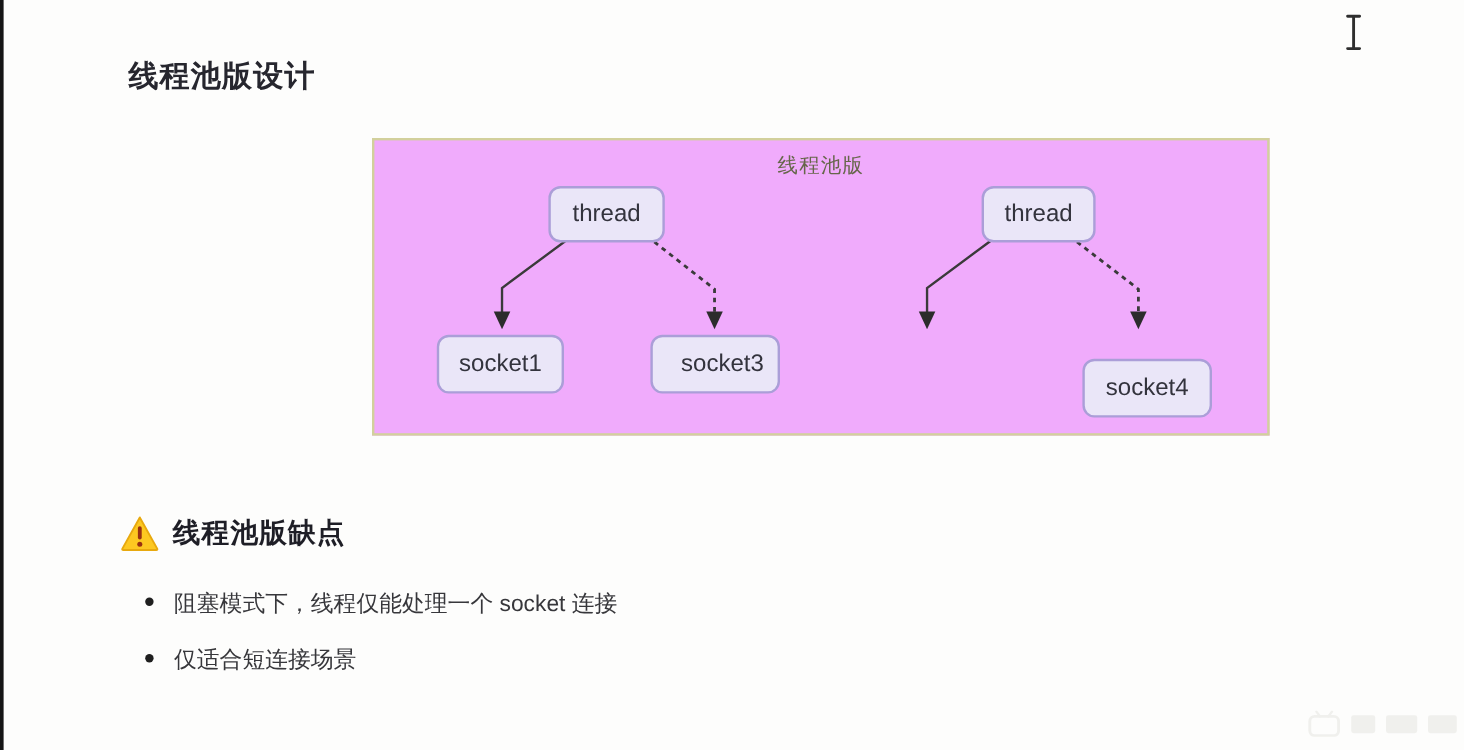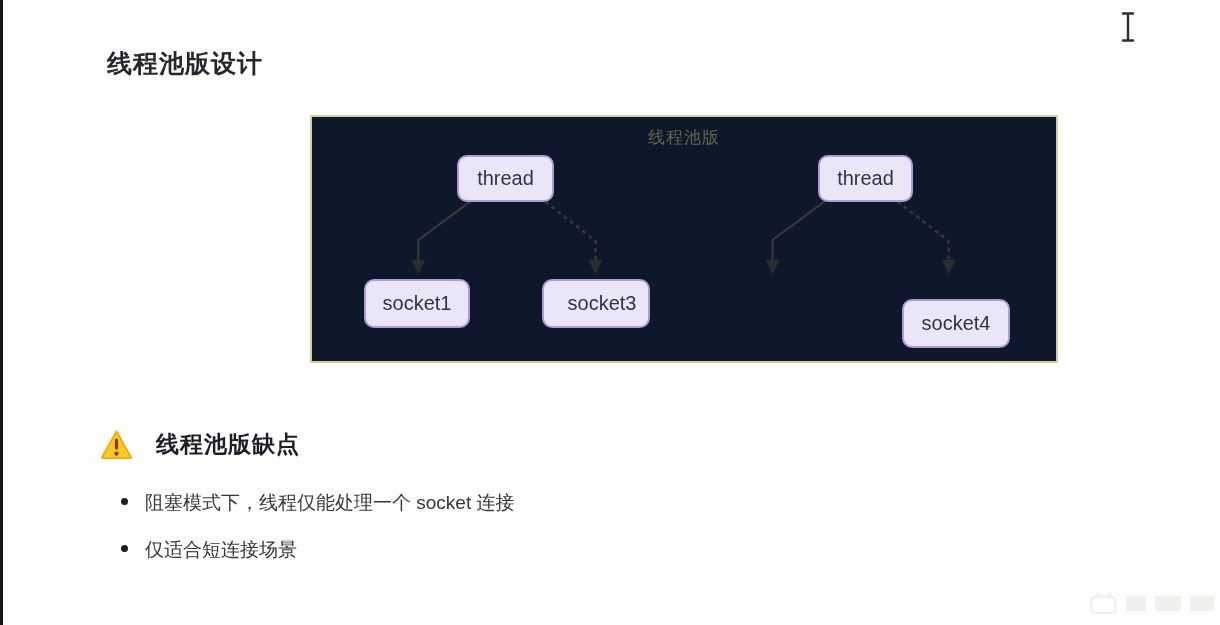--- a/index.html
+++ b/index.html
@@ -11,21 +11,21 @@
   .left-strip {
     position:absolute; left:0; top:0; width:3px; height:625px; background:#151515;
   }
   .page-title {
     position:absolute; left:95px; top:30px;
     font-size:25px; font-weight:700; color:#26262e; letter-spacing:1px;margin-left:12px;
   }
   
   .diagram {
     position:absolute; left:310px; top:115px; width:748px; height:248px;
-    background:#0f172a; border:2px solid #d2d09c; box-sizing:border-box;
+    background:#f0abfc; border:2px solid #d2d09c; box-sizing:border-box;
   }
   .diagram-label {
     position:absolute; top:9px; left:0; width:100%; text-align:center;
     font-size:17px; color:#66664a; letter-spacing:1px;
   }
   .arrow-layer { position:absolute; left:0; top:0; width:100%; height:100%; pointer-events:none; }
   .node {
     position:absolute; box-sizing:border-box;
     background:#eae6f8; border:2px solid #ab9ed8; border-radius:10px;
     display:flex; align-items:center; justify-content:center;
@@ -33,21 +33,21 @@
   }
   .node-thread-1 { left:145px; top:38px;  width:97px;  height:47px; }
   .node-thread-2 { left:506px; top:38px;  width:95px;  height:47px; }
   .node-socket-1 { left:52px;  top:162px; width:106px; height:49px; }
   .node-socket-3 { left:230px; top:162px; width:108px; height:49px;padding-left:12px; }
   .node-socket-2 { left:412px; top:162px; width:106px; height:49px; }
   .node-socket-4 { left:590px; top:162px; width:108px; height:49px;margin-top:20px; }
   
   .warning-heading {
     position:absolute; left:100px; top:429px;
-    display:flex; align-items:center; gap:23px;
+    display:flex; align-items:center; gap:11px;
   }
   .warning-heading .text {
     font-size:23px; font-weight:700; color:#1e1e26; letter-spacing:1px;
   }
   .bullet-list {
     position:absolute; left:118px; top:490px; margin:0; padding:0; list-style:none;
   }
   .bullet-list li {
     position:relative; padding-left:27px; margin-bottom:21px;
     font-size:19px; color:#37373b;

